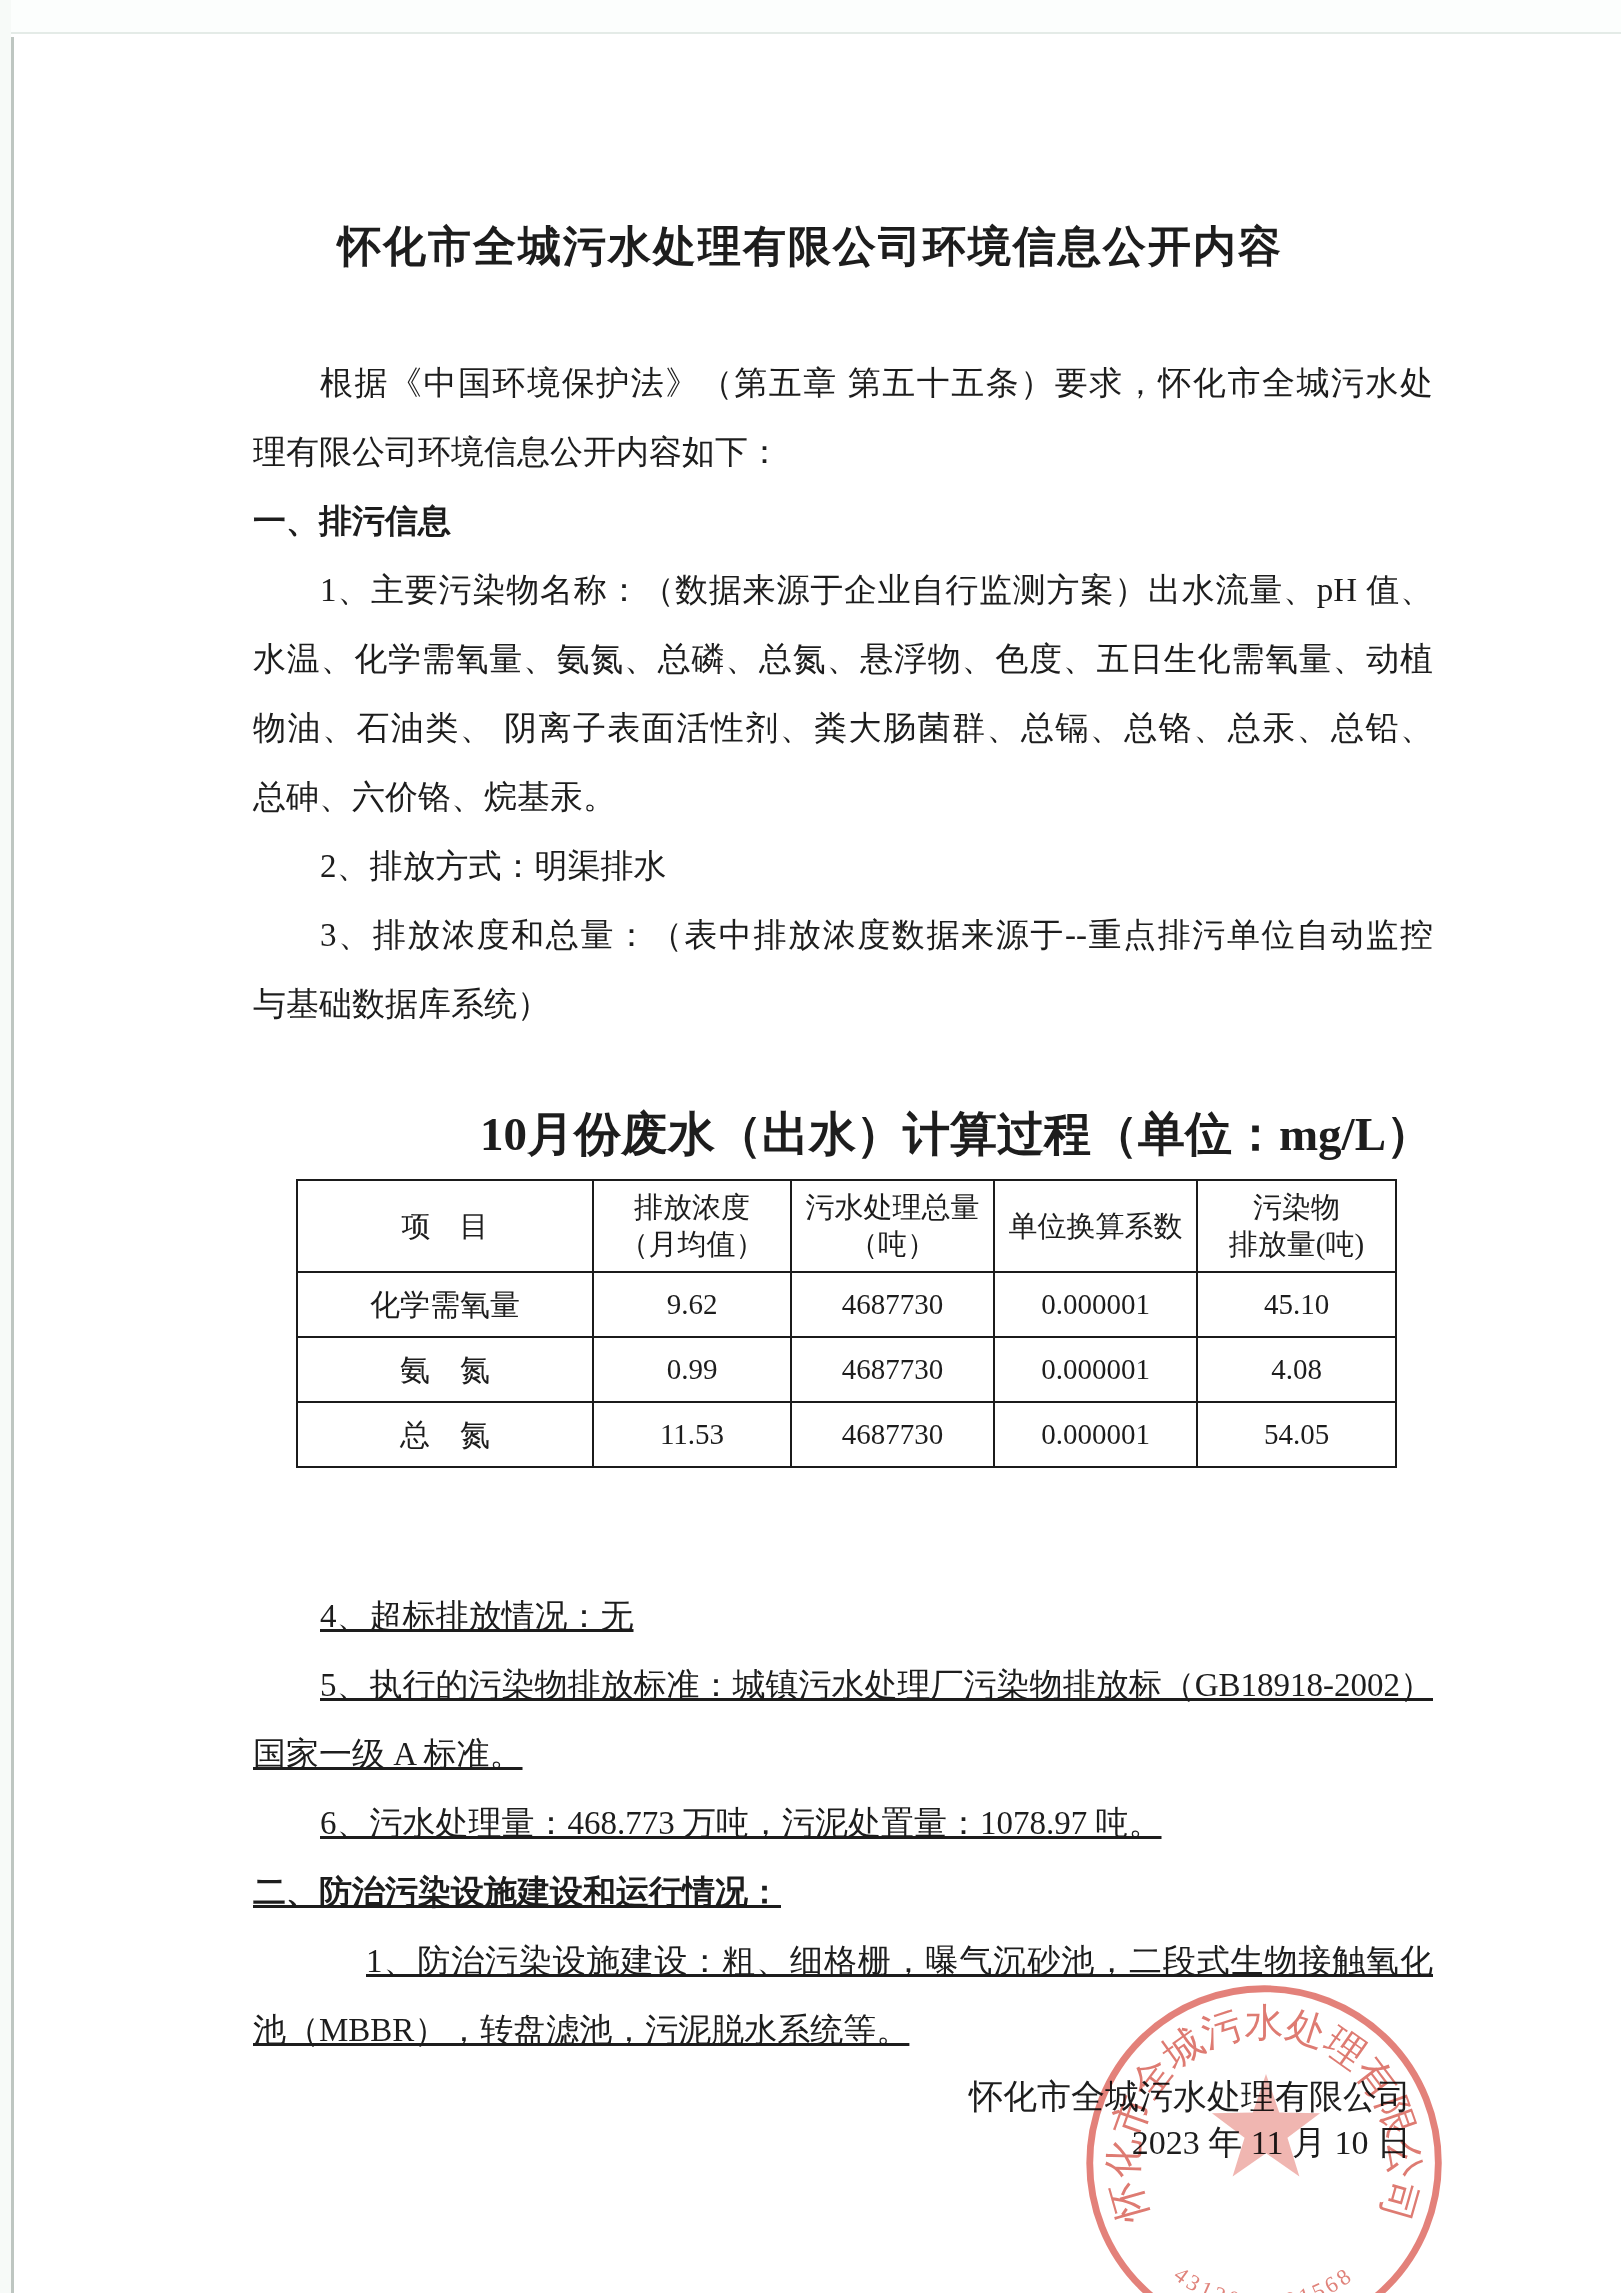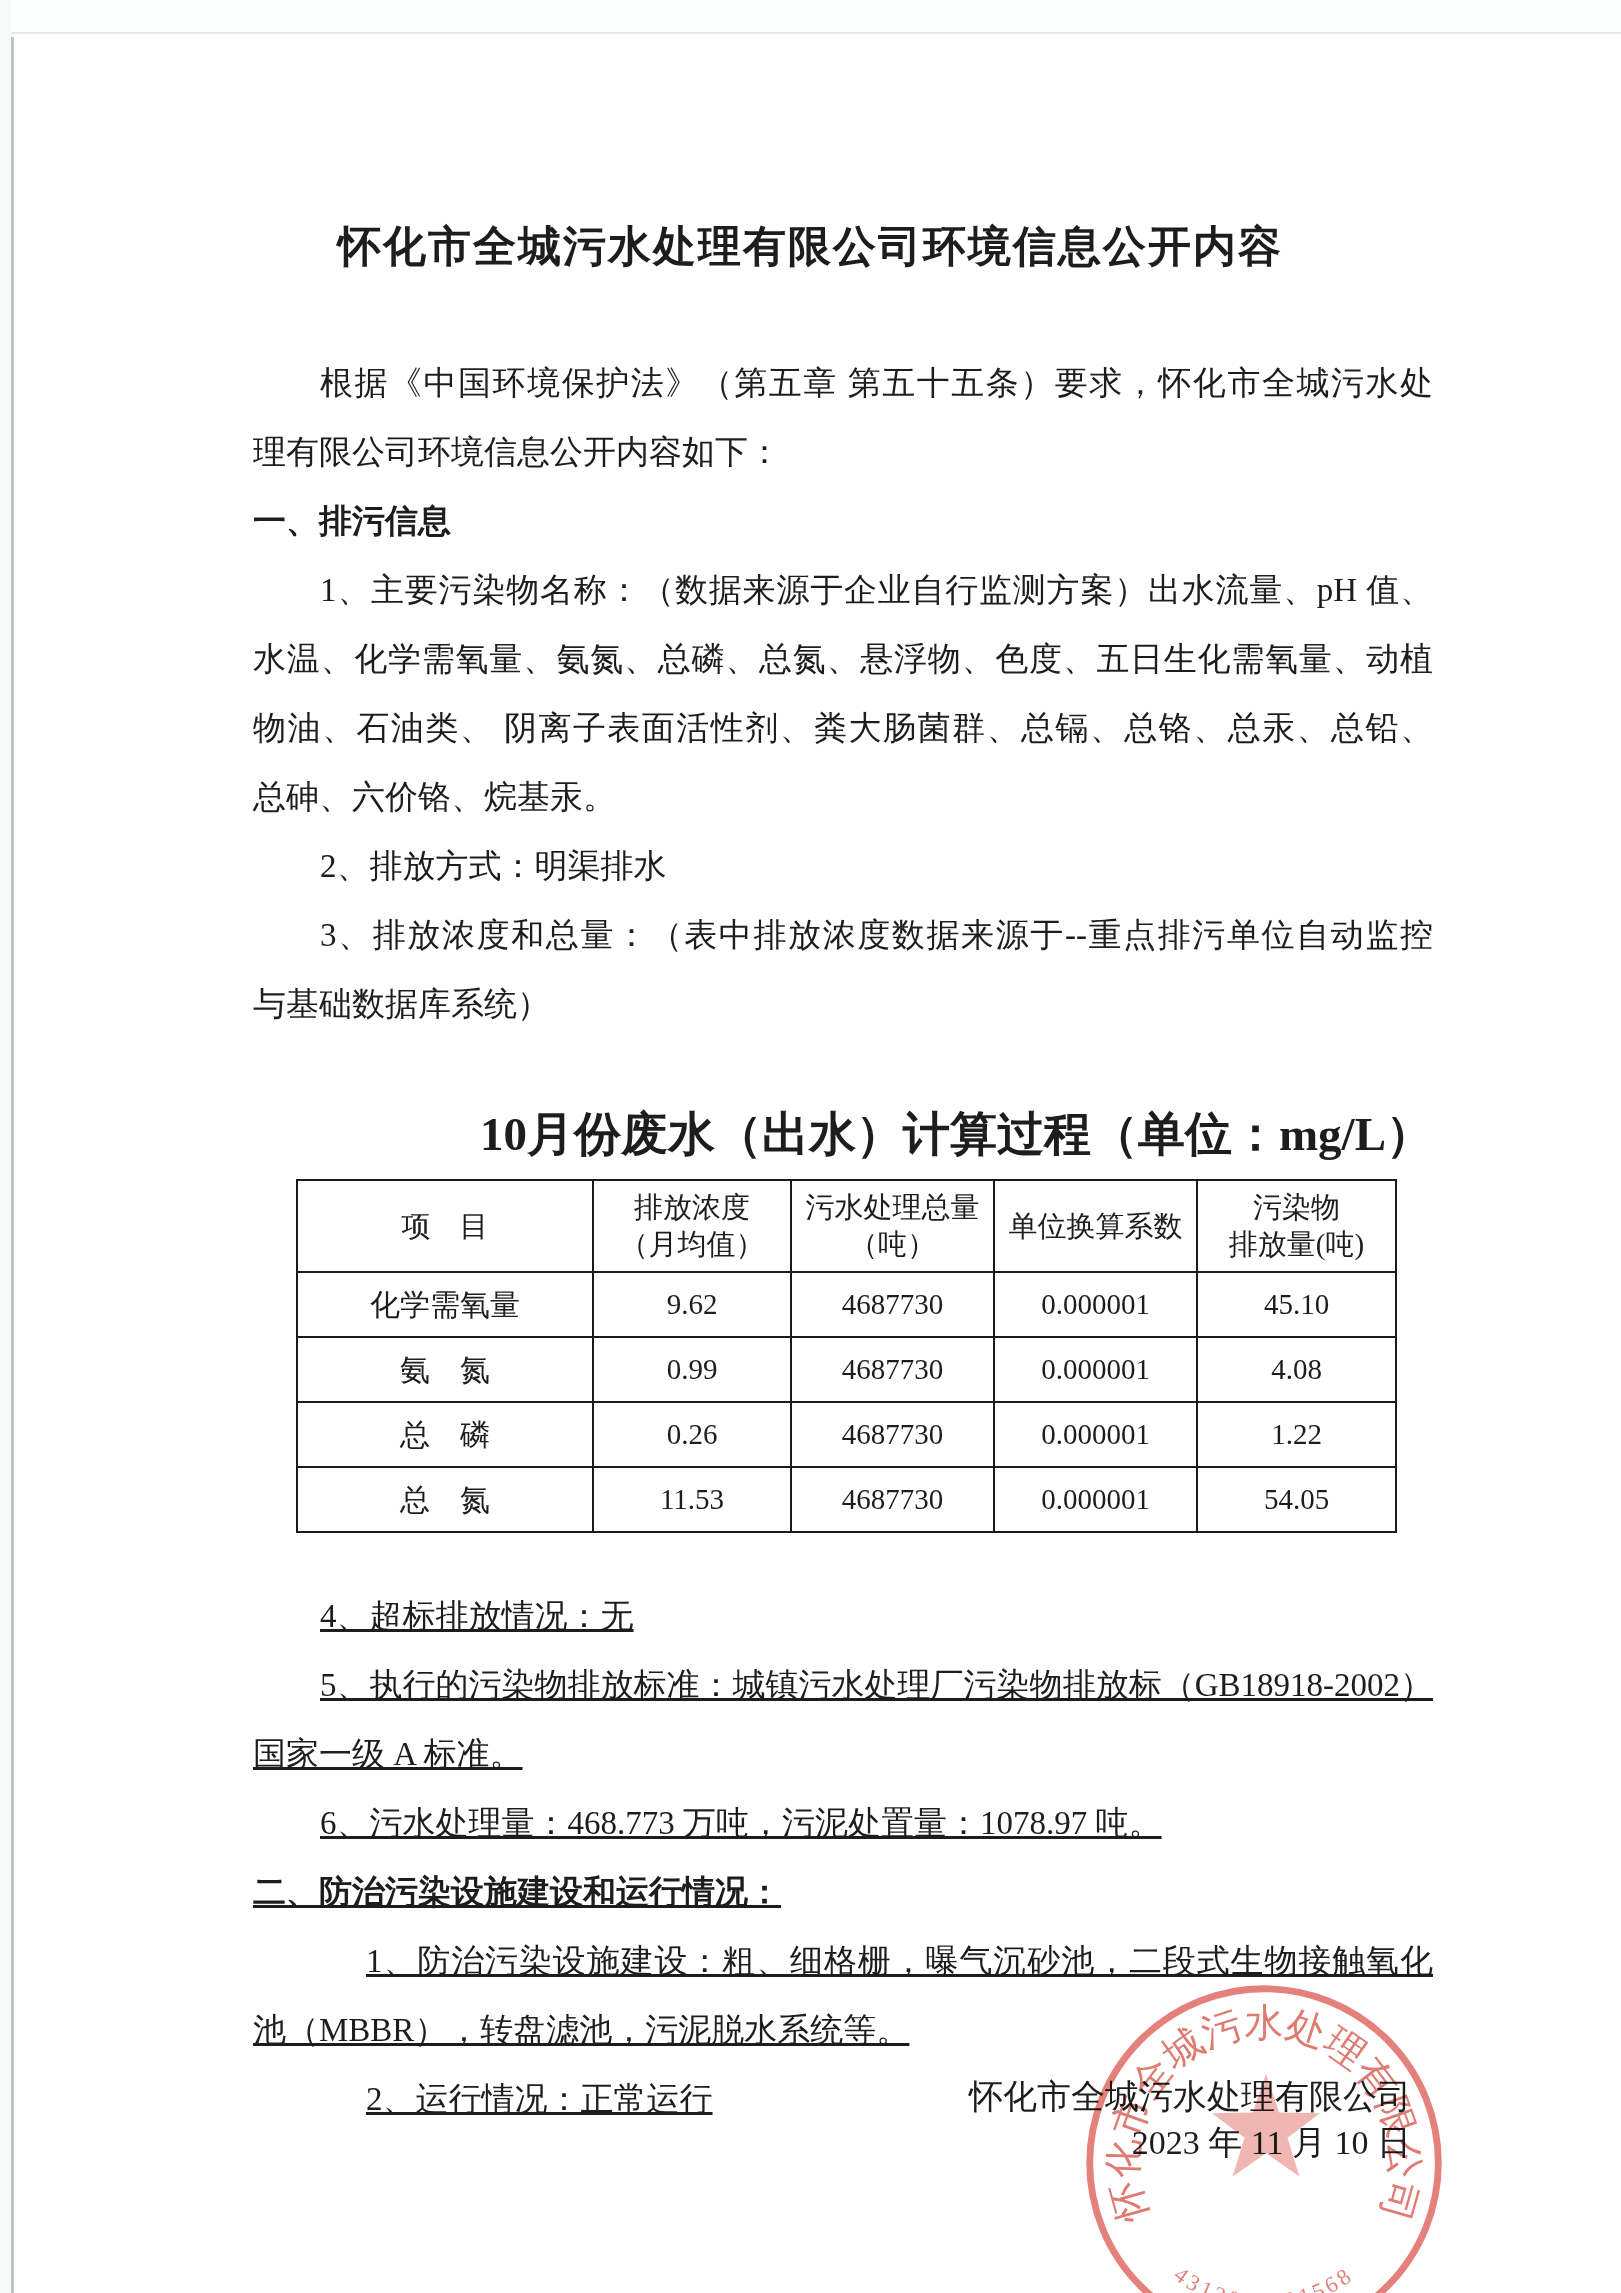--- a/index.html
+++ b/index.html
@@ -123,45 +123,37 @@
       <td>45.10</td>
     </tr>
     <tr class="drow">
       <td class="item">氨　氮</td>
       <td>0.99</td>
       <td>4687730</td>
       <td>0.000001</td>
       <td>4.08</td>
     </tr>
     <tr class="drow">
-      <td class="item">总　磷</td>
-      <td>0.26</td>
-      <td>4687730</td>
-      <td>0.000001</td>
-      <td>1.22</td>
-    </tr>
-    <tr class="drow">
       <td class="item">总　氮</td>
       <td>11.53</td>
       <td>4687730</td>
       <td>0.000001</td>
       <td>54.05</td>
     </tr>
   </tbody>
     </table>
 
   <div class="blk blk2">
     <div class="ln ind">4、超标排放情况：无</div>
     <div class="ln j ind">5、执行的污染物排放标准：城镇污水处理厂污染物排放标（GB18918-2002）</div>
     <div class="ln">国家一级 A 标准。</div>
     <div class="ln ind">6、污水处理量：468.773 万吨，污泥处置量：1078.97 吨。</div>
     <div class="ln b">二、防治污染设施建设和运行情况：</div>
     <div class="ln j ind3">1、防治污染设施建设：粗、细格栅，曝气沉砂池，二段式生物接触氧化</div>
     <div class="ln">池（MBBR），转盘滤池，污泥脱水系统等。</div>
-    <div class="ln ind3">2、运行情况：正常运行</div>
   </div>
 
   <div class="sig">
     <div>怀化市全城污水处理有限公司</div>
     <div>2023 年 11 月 10 日</div>
   </div>
 
   <svg class="stamp" viewBox="0 0 384 390" width="376" height="382">
     <defs>
       <path id="sealTopArc" d="M 72.2 250 A 130 130 0 1 1 307.8 250" fill="none"></path>

